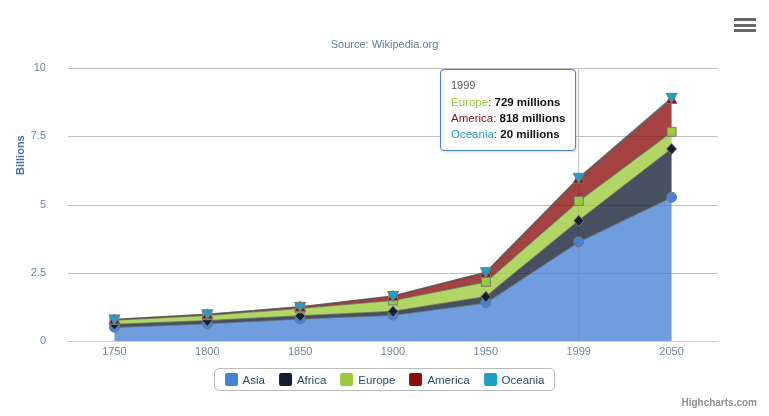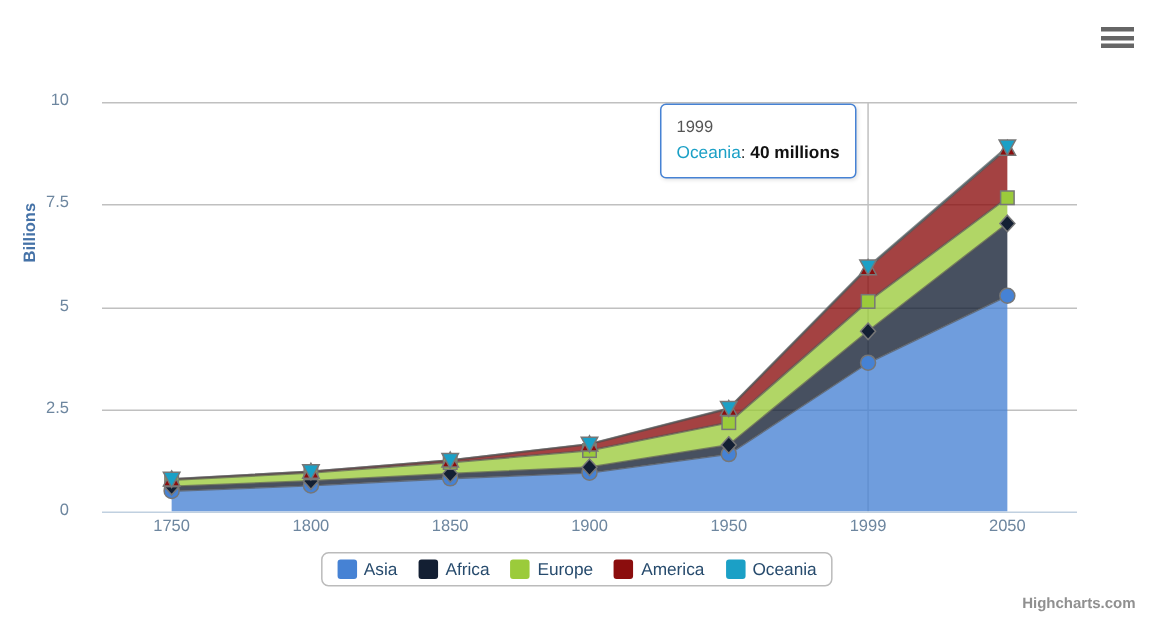--- a/index.html
+++ b/index.html
@@ -53,20 +53,21 @@
   .leg-txt{font-size:11.5px;color:#274B6D;}
 
   .credit{position:absolute;right:12px;bottom:8px;font-size:10px;color:#909090;
           text-decoration:none;font-weight:bold;}
 </style>
 </head>
 <body>
 
 <div id="chart">
 
+  <div class="subtitle">Source: Wikipedia.org</div>
 
   <div class="ctx-btn">
     <span></span>
     <span></span>
     <span></span>
   </div>
 
   <div class="ytitle">Billions</div>
 
   <div id="axes">
@@ -134,21 +135,23 @@
       <polygon points="232.14285714285717,244.3204 237.64285714285717,234.3204 226.64285714285717,234.3204" fill="#1BA0C6" stroke="#777" stroke-width="1"></polygon>
       <polygon points="325,233.455 330.5,223.455 319.5,223.455" fill="#1BA0C6" stroke="#777" stroke-width="1"></polygon>
       <polygon points="417.8571428571429,209.6494 423.3571428571429,199.6494 412.3571428571429,199.6494" fill="#1BA0C6" stroke="#777" stroke-width="1"></polygon>
       <polygon points="510.7142857142857,115.3006 516.2142857142858,105.3006 505.2142857142857,105.3006" fill="#1BA0C6" stroke="#777" stroke-width="1"></polygon>
       <polygon points="603.5714285714286,35.28430000000003 609.0714285714286,25.28430000000003 598.0714285714286,25.28430000000003" fill="#1BA0C6" stroke="#777" stroke-width="1"></polygon>
     </svg>
 
   <div class="tooltip">
     <div class="tt-head">1999</div>
     <div id="tt-rows">
-        <div class="tt-row"><span class="tt-name" style="color: rgb(27, 160, 198);">Oceania</span><span>: </span><span class="tt-val">40 millions</span></div>
+        <div class="tt-row"><span class="tt-name" style="color: rgb(155, 203, 59);">Europe</span><span>: </span><span class="tt-val">729 millions</span></div>
+        <div class="tt-row"><span class="tt-name" style="color: rgb(139, 13, 13);">America</span><span>: </span><span class="tt-val">818 millions</span></div>
+        <div class="tt-row"><span class="tt-name" style="color: rgb(27, 160, 198);">Oceania</span><span>: </span><span class="tt-val">20 millions</span></div>
       </div>
   </div>
 
   <div class="legend">
       <div class="leg-item">
         <span class="leg-sw" style="background: rgb(70, 130, 212);"></span>
         <span class="leg-txt">Asia</span>
       </div>
       <div class="leg-item">
         <span class="leg-sw" style="background: rgb(19, 31, 51);"></span>

